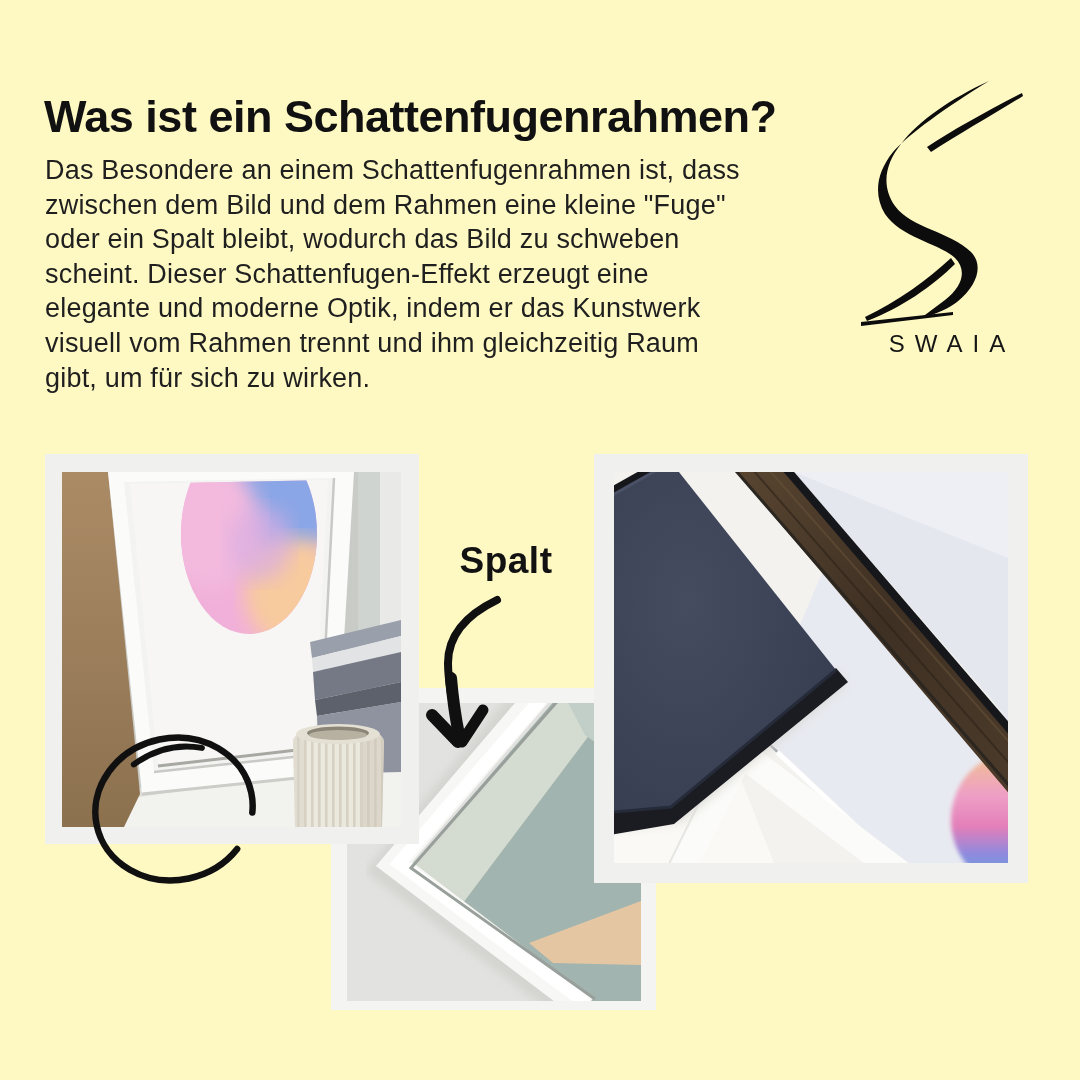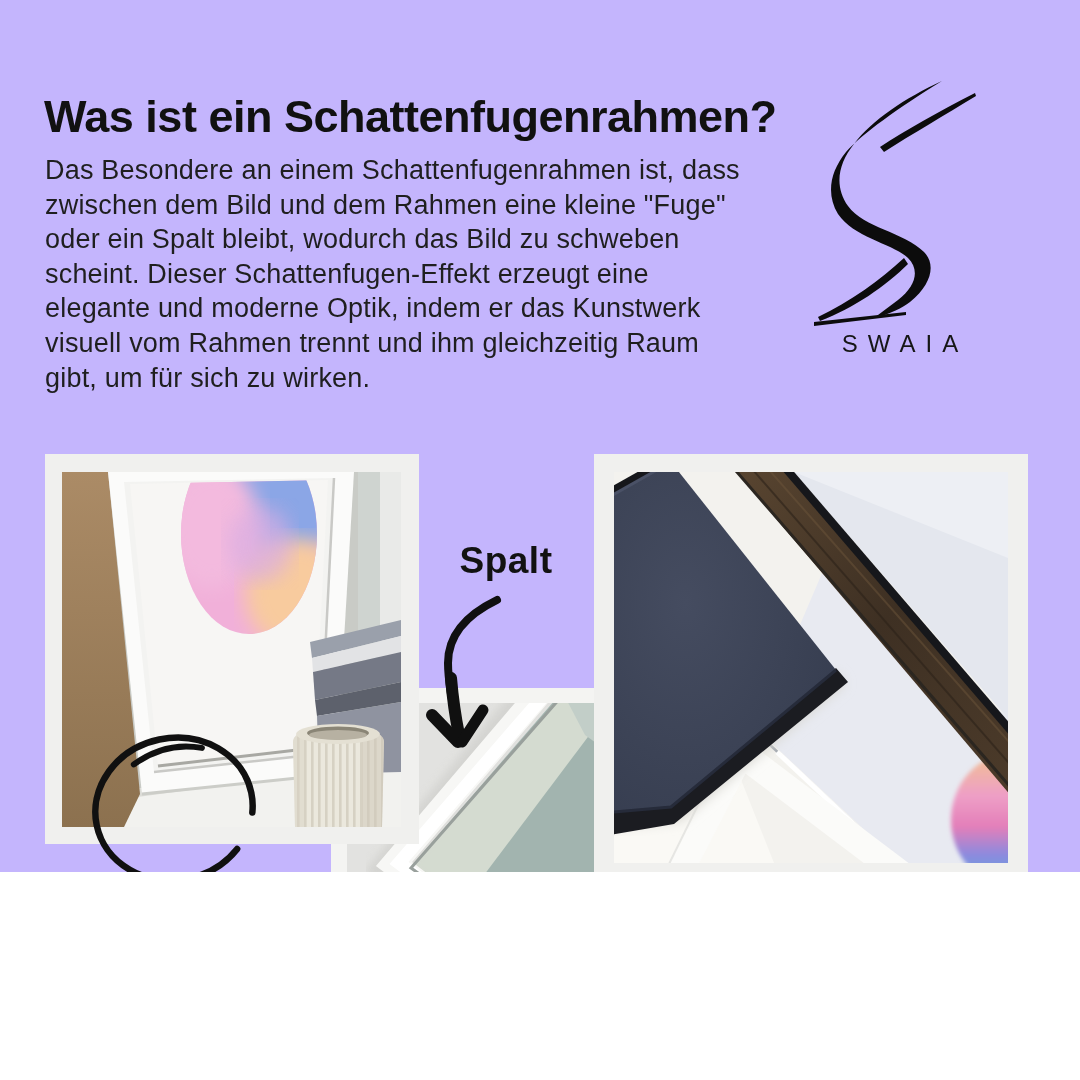--- a/index.html
+++ b/index.html
@@ -1,22 +1,22 @@
 <!DOCTYPE html>
 <html><head>
 <meta charset="utf-8">
 <style>
   html,body{margin:0;padding:0;background:#ffffff;}
-  .page{position:relative;width:1080px;height:872px;background:#c4b5fd;overflow:hidden;
+  .page{position:relative;width:1080px;height:1080px;background:#fef9c3;overflow:hidden;
         font-family:"Liberation Sans",sans-serif;color:#1a1a1a;}
   .heading{position:absolute;left:44px;top:62px;width:980px;font-size:45px;line-height:1.1;
            font-weight:bold;letter-spacing:-0.5px;color:#111111;}
   .intro{position:absolute;left:45px;top:126px;width:760px;font-size:27px;line-height:34.6px;
          letter-spacing:0.2px;color:#1f1f1f;white-space:pre-line;}
-  .logo{position:absolute;left:810px;top:68px;width:180px;height:300px;text-decoration:underline;}
+  .logo{position:absolute;left:857px;top:68px;width:180px;height:300px;text-decoration:underline;}
   .logo-mark{position:absolute;left:0;top:0;width:180px;height:260px;}
   .logo-text{position:absolute;left:0;top:262px;width:180px;text-align:center;font-size:24px;
              letter-spacing:10px;padding-left:10px;box-sizing:border-box;color:#161616;font-weight:normal;}
   .card{position:absolute;box-sizing:border-box;}
   .card-left{left:45px;top:454px;width:374px;height:390px;background:#f0f0ee;z-index:2;}
   .card-middle{left:331px;top:688px;width:325px;height:322px;background:#f4f4f2;z-index:1;}
   .card-right{left:594px;top:454px;width:434px;height:429px;background:#f0f0ee;z-index:2;}
   .photo{position:absolute;display:block;}
   .photo-left{left:17px;top:18px;}
   .photo-middle{left:16px;top:15px;}

